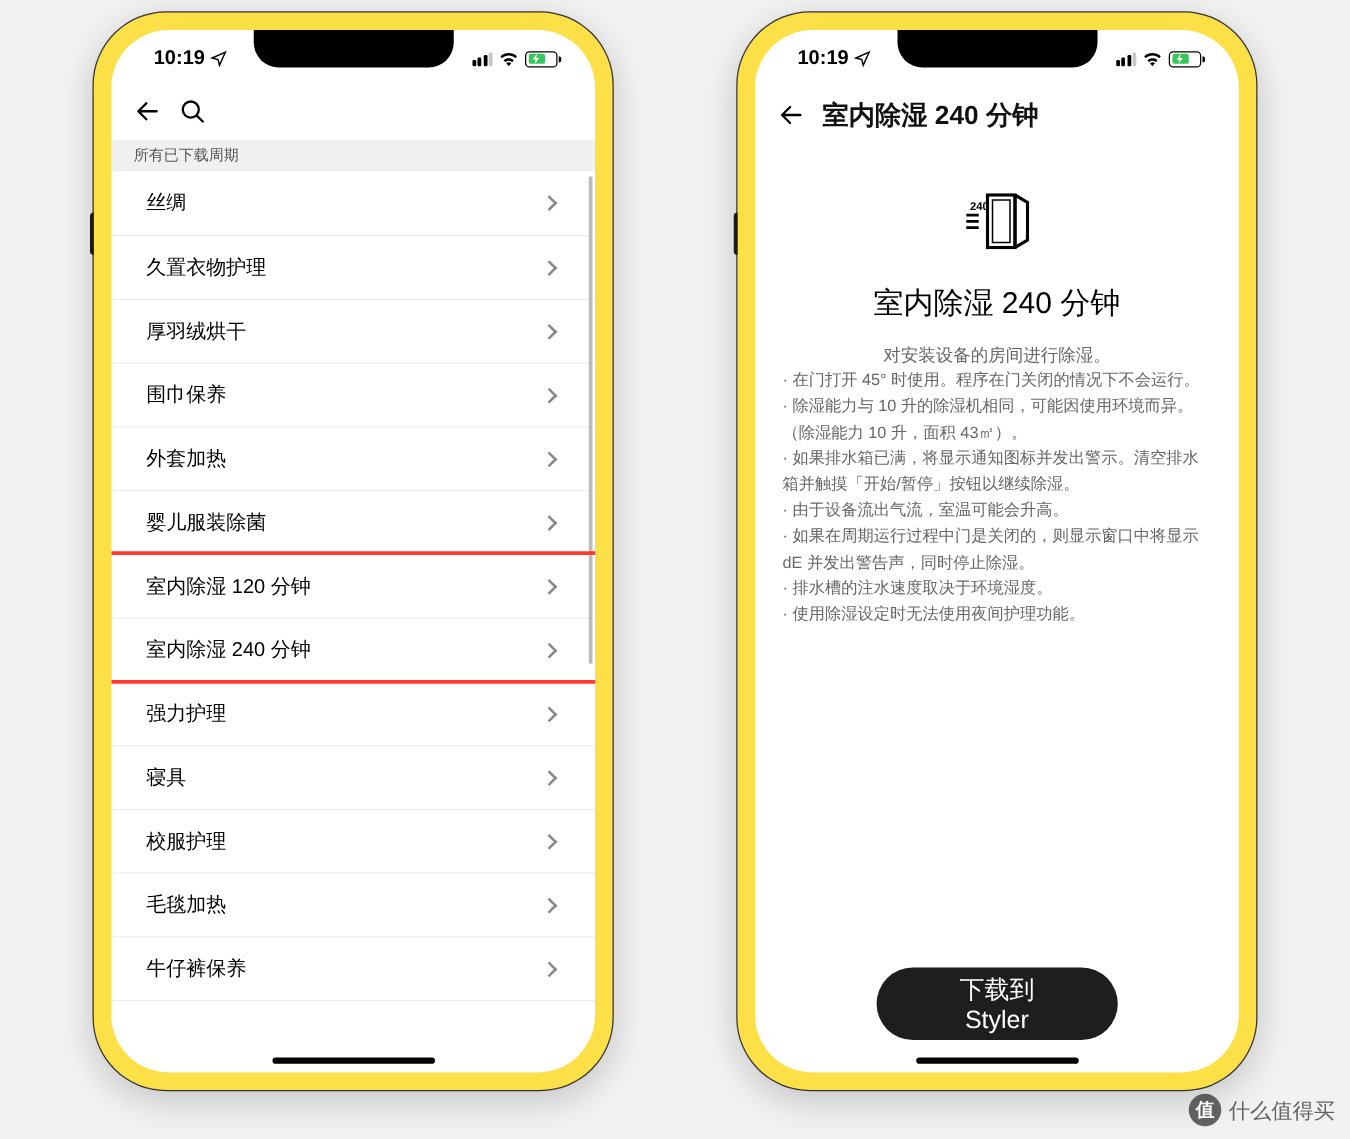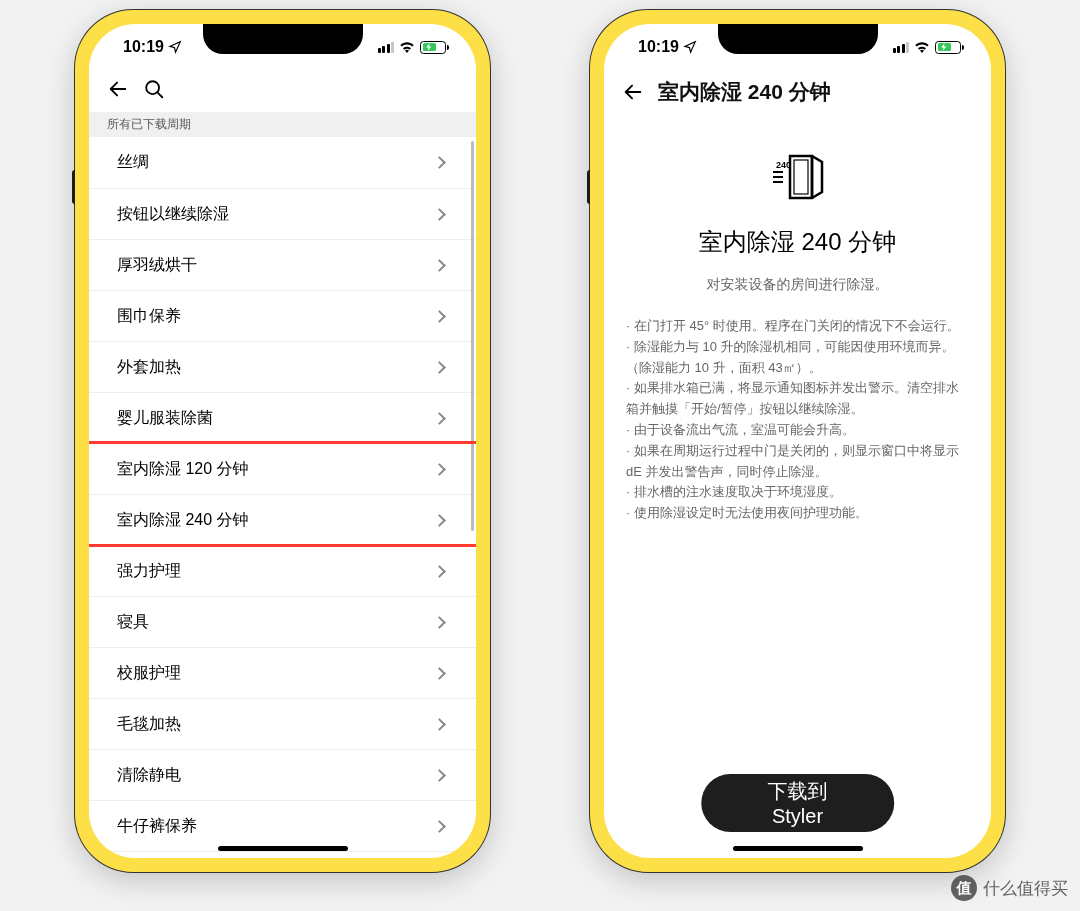--- a/index.html
+++ b/index.html
@@ -168,21 +168,20 @@
     width:56px; height:56px; margin-bottom:22px;
   }
   .detail-title{
     font-size:24px;
     font-weight:500;
     margin-bottom:18px;
   }
   .detail-subtitle{
     font-size:14px;
     color:#666;
-    margin-bottom:22px;
   }
   .detail-desc{
     text-align:left;
     font-size:13px;
     color:#666;
     line-height:1.6;
     width:100%;
   }
   .detail-desc div{ }
   .cta-button{
@@ -262,21 +261,21 @@
 
     <div class="section-header">所有已下载周期</div>
 
     <div class="list">
       <div class="list-inner" id="left-list">
             <div class="list-item">
               <span>丝绸</span>
               <span class="chevron"></span>
             </div>
             <div class="list-item">
-              <span>按钮以继续除湿</span>
+              <span>久置衣物护理</span>
               <span class="chevron"></span>
             </div>
             <div class="list-item">
               <span>厚羽绒烘干</span>
               <span class="chevron"></span>
             </div>
             <div class="list-item">
               <span>围巾保养</span>
               <span class="chevron"></span>
             </div>
@@ -303,24 +302,20 @@
             <div class="list-item">
               <span>寝具</span>
               <span class="chevron"></span>
             </div>
             <div class="list-item">
               <span>校服护理</span>
               <span class="chevron"></span>
             </div>
             <div class="list-item">
               <span>毛毯加热</span>
-              <span class="chevron"></span>
-            </div>
-            <div class="list-item">
-              <span>清除静电</span>
               <span class="chevron"></span>
             </div>
             <div class="list-item">
               <span>牛仔裤保养</span>
               <span class="chevron"></span>
             </div>
             <div class="list-item"></div>
           </div>
       <div class="scroll-ind" style="top:4px;height:390px;"></div>
       <div class="highlight-box" style="left:-3px;right:-3px;top:304px;height:106px;"></div>

